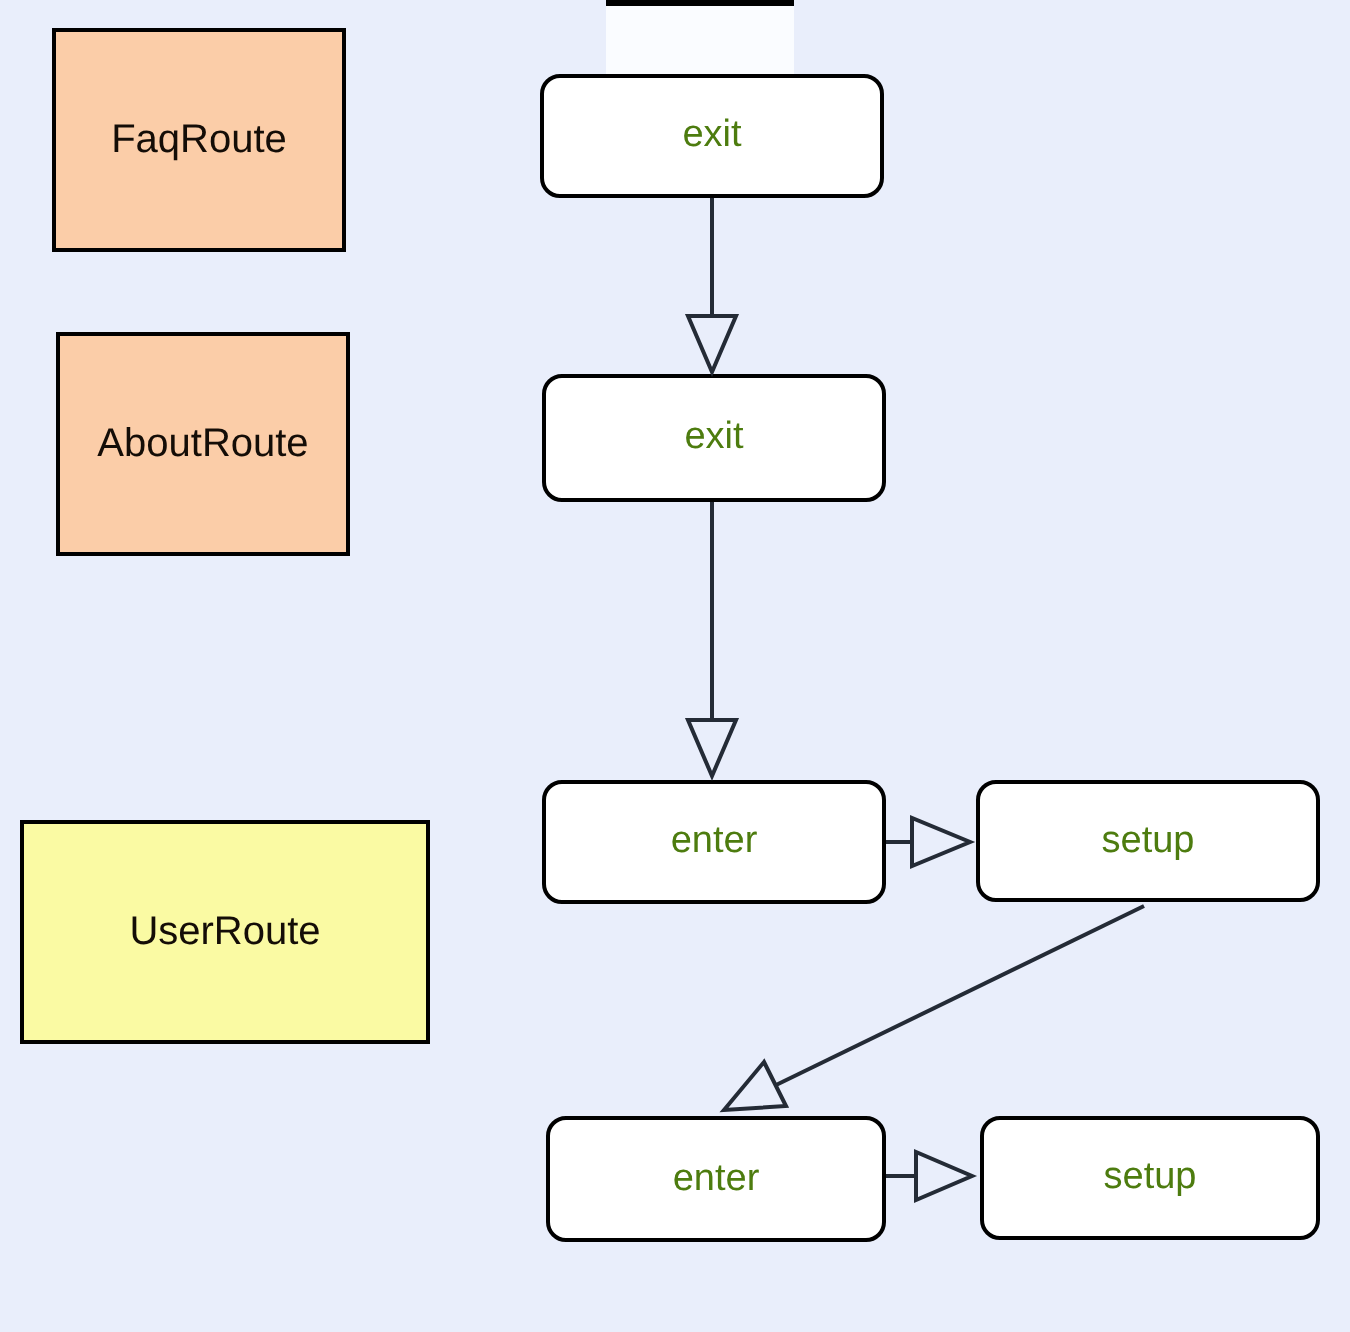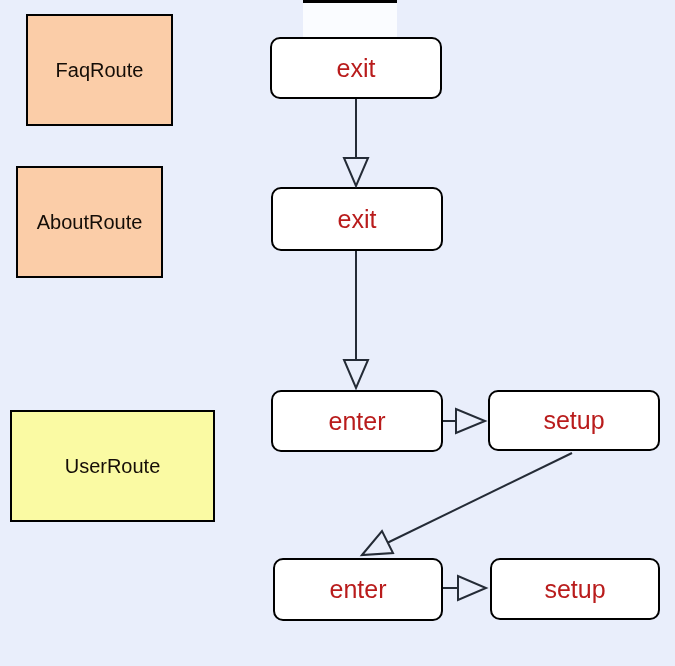--- a/index.html
+++ b/index.html
@@ -34,35 +34,35 @@
     display: flex;
     align-items: center;
     justify-content: center;
     font-size: 20px;
     color: #140d07;
     z-index: 2;
   }
   .route.exiting  { background: var(--route-fill-exiting, #fbcda8); }
   .route.entering { background: var(--route-fill-entering, #fafaa3); margin-top: 44px; }
   .r0 { left: 26px; top: 14px;  width: 147px; height: 112px; }
-  .r1 { left: 16px; top: 166px; width: 147px; height: 112px; }
+  .r1 { left: 28px; top: 166px; width: 147px; height: 112px; }
   .r2 { left: 10px; top: 366px; width: 205px; height: 112px; }
   .r3 { left: 10px; top: 533px; width: 202px; height: 110px; }
   
   .action {
     position: absolute;
     box-sizing: border-box;
     background: var(--action-fill, #ffffff);
     border: 2.5px solid var(--border, #000);
     border-radius: 10px;
     display: flex;
     align-items: center;
     justify-content: center;
-    font-size: 25px;
-    color: #b91c1c;
+    font-size: 19px;
+    color: #4d7c0f;
     z-index: 2;
   }
   .a0 { left: 270px; top: 37px;  width: 172px; height: 62px; }
   .a1 { left: 271px; top: 187px; width: 172px; height: 64px; }
   .a2 { left: 271px; top: 390px; width: 172px; height: 62px; }
   .a3 { left: 488px; top: 390px; width: 172px; height: 61px; }
   .a4 { left: 273px; top: 558px; width: 170px; height: 63px; }
   .a5 { left: 490px; top: 558px; width: 170px; height: 62px; }
   
   svg.edges {

